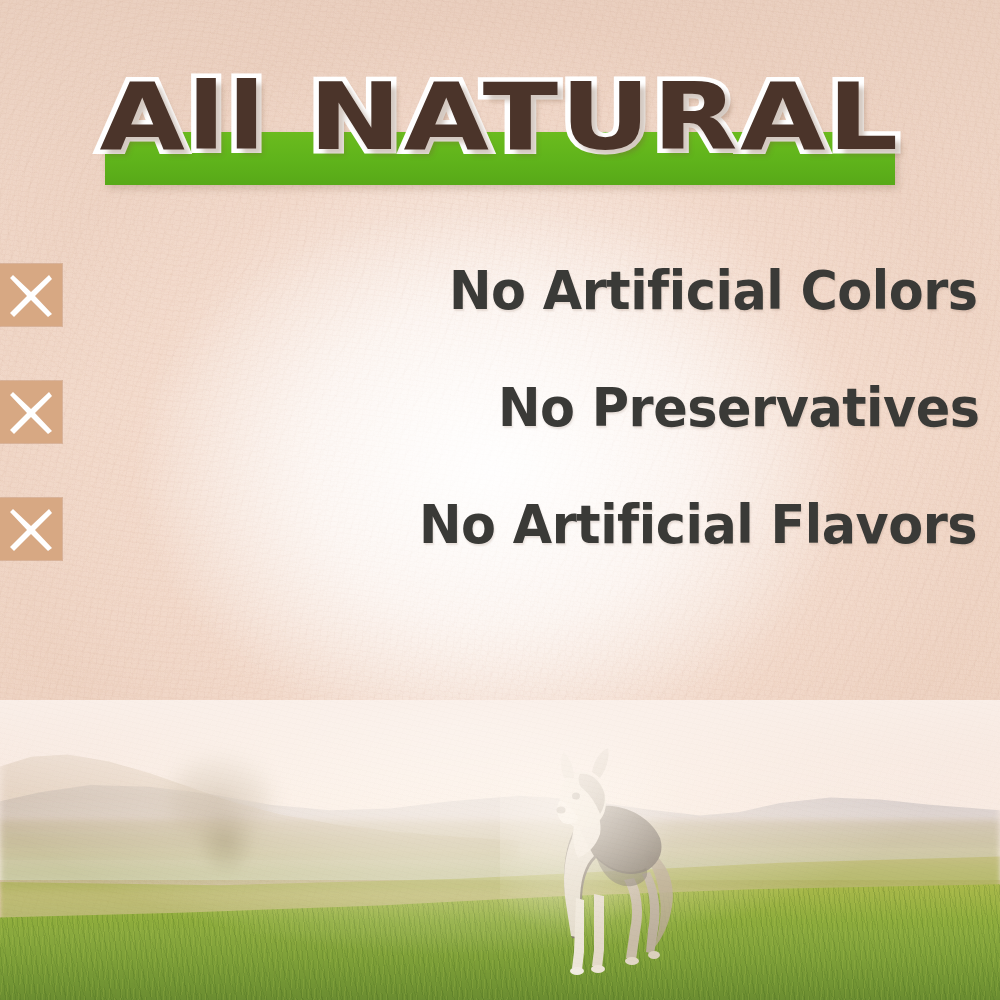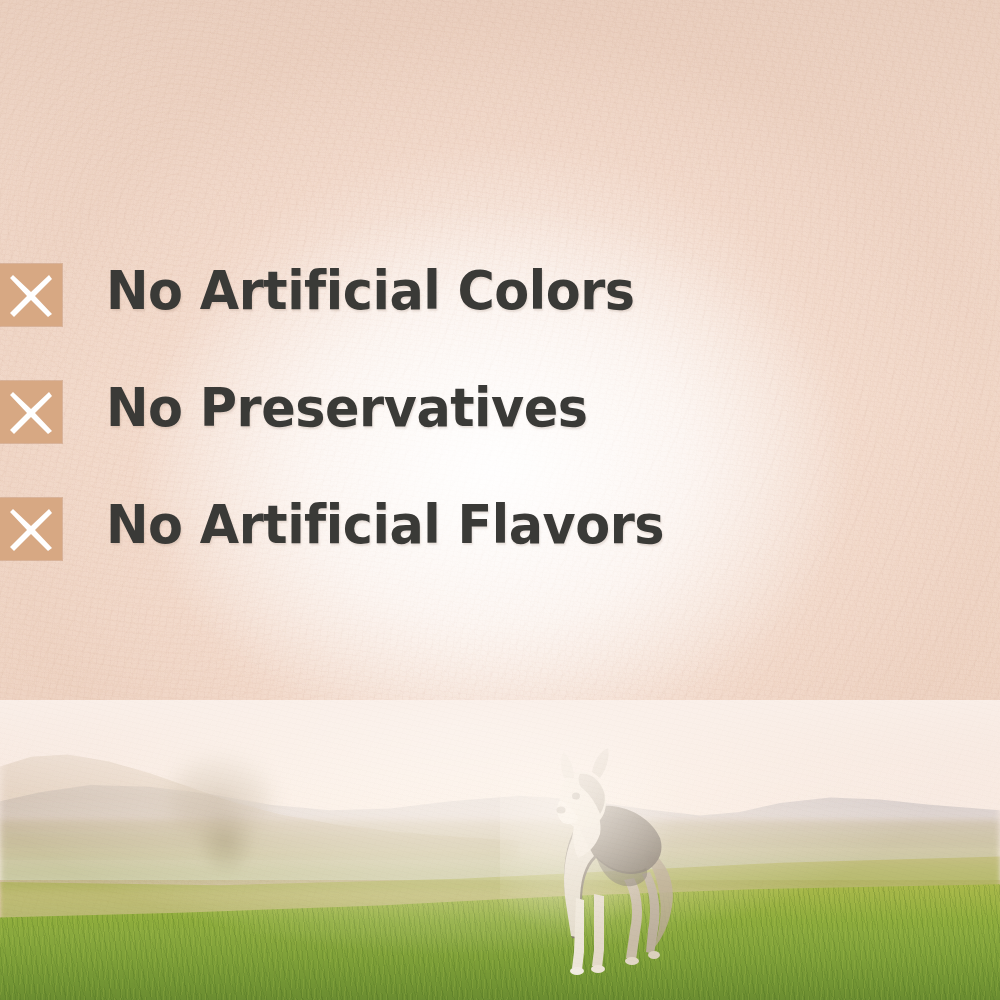--- a/index.html
+++ b/index.html
@@ -72,20 +72,21 @@
     white-space:nowrap;
   }
 
   
   #claims{
     position:absolute;left:0;top:258px;width:1000px;
   }
   .claim-row{
     position:relative;height:117px;
     display:flex;align-items:flex-start;
+    justify-content:space-between;
   }
   .cb{
     position:relative;flex:0 0 auto;
     width:62px;height:62px;margin-top:6px;
     background:#D7A883;
     box-shadow:0 0 0 1px rgba(199,152,118,0.55);
   }
   .cb svg{position:absolute;left:0;top:0;width:62px;height:62px;display:block;}
   .claim-label{
     margin-left:44px;
@@ -188,20 +189,24 @@
 </head>
 <body>
 
 <div id="poster">
 
   <div class="paper-base"></div>
   <div class="paper-tex"></div>
   <div class="paper-tex2"></div>
   <div class="center-glow"></div>
 
+  <div id="title-banner">
+    <div class="green-bar"></div>
+    <div class="title-text">All NATURAL</div>
+  </div>
 
   <div id="claims">
 
     <div class="claim-row">
       <div class="cb">
         <svg viewBox="0 0 62 62" aria-hidden="true">
           <path d="M13 11 L31 28 L49 11 L52 15 L35 32 L52 50 L48 53 L31 36 L14 53 L10 49 L27 32 L10 14 Z" fill="#FFFFFF"></path>
         </svg>
       </div>
       <div class="claim-label">No Artificial Colors</div>

